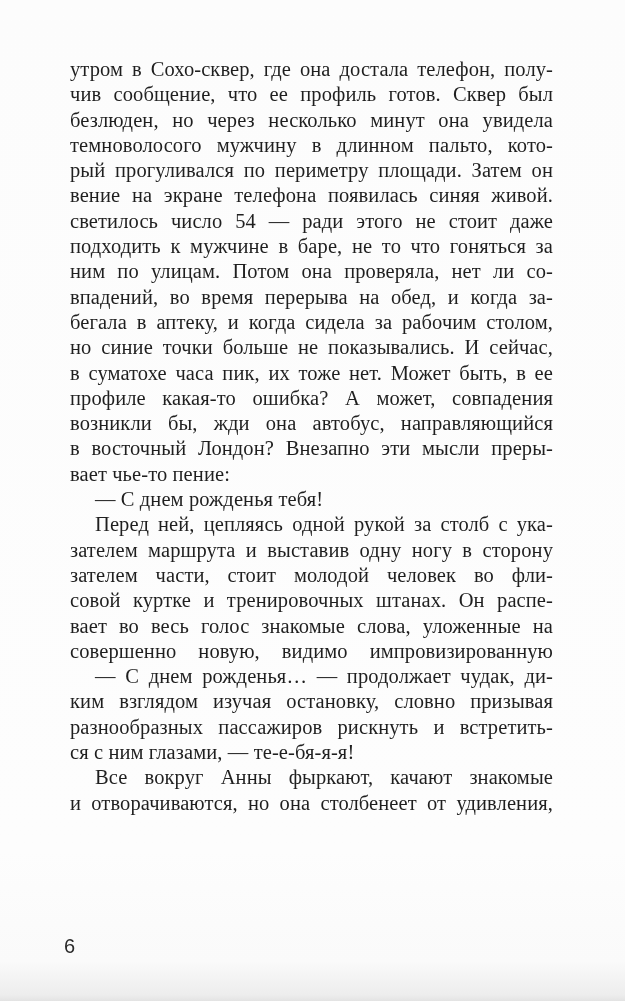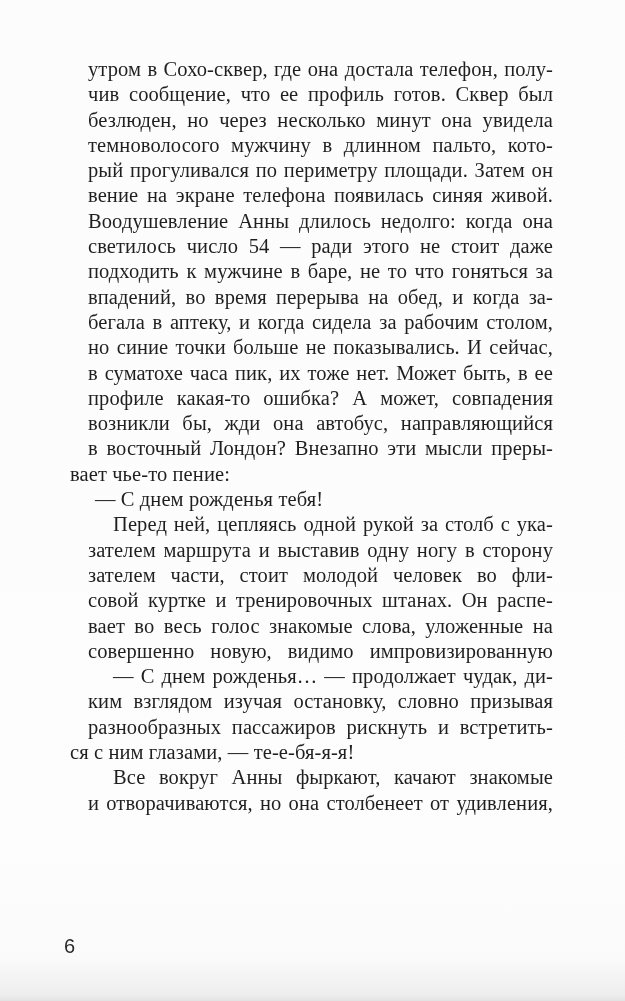--- a/index.html
+++ b/index.html
@@ -29,21 +29,20 @@
     line-height: 25.3px;
     color: #1f1f1f;
     letter-spacing: 0.1px;
   }
   .line {
     text-align: justify;
     white-space: normal;
   }
   .line.flush {
     text-align-last: justify;
-    margin-left: 18px;
   }
   .line.indent {
     text-indent: 25px;
   }
   .page-number {
     position: absolute;
     left: 64px;
     top: 934px;
     font-size: 20px;
     line-height: 24px;
@@ -55,23 +54,23 @@
 <body>
 
 <div class="scan-page">
   <div class="text-block">
       <div class="line flush">утром в Сохо-сквер, где она достала телефон, полу-</div>
       <div class="line flush">чив сообщение, что ее профиль готов. Сквер был</div>
       <div class="line flush">безлюден, но через несколько минут она увидела</div>
       <div class="line flush">темноволосого мужчину в длинном пальто, кото-</div>
       <div class="line flush">рый прогуливался по периметру площади. Затем он</div>
       <div class="line flush">вение на экране телефона появилась синяя живой.</div>
-      <div class="line flush">Воодушевление Анны длилось недолго: когда она</div>
       <div class="line flush">светилось число 54 — ради этого не стоит даже</div>
       <div class="line flush">подходить к мужчине в баре, не то что гоняться за</div>
+      <div class="line flush">ним по улицам. Потом она проверяла, нет ли со-</div>
       <div class="line flush">впадений, во время перерыва на обед, и когда за-</div>
       <div class="line flush">бегала в аптеку, и когда сидела за рабочим столом,</div>
       <div class="line flush">но синие точки больше не показывались. И сейчас,</div>
       <div class="line flush">в суматохе часа пик, их тоже нет. Может быть, в ее</div>
       <div class="line flush">профиле какая-то ошибка? А может, совпадения</div>
       <div class="line flush">возникли бы, жди она автобус, направляющийся</div>
       <div class="line flush">в восточный Лондон? Внезапно эти мысли преры-</div>
       <div class="line">вает чье-то пение:</div>
       <div class="line indent">— С днем рожденья тебя!</div>
       <div class="line indent flush">Перед ней, цепляясь одной рукой за столб с ука-</div>

